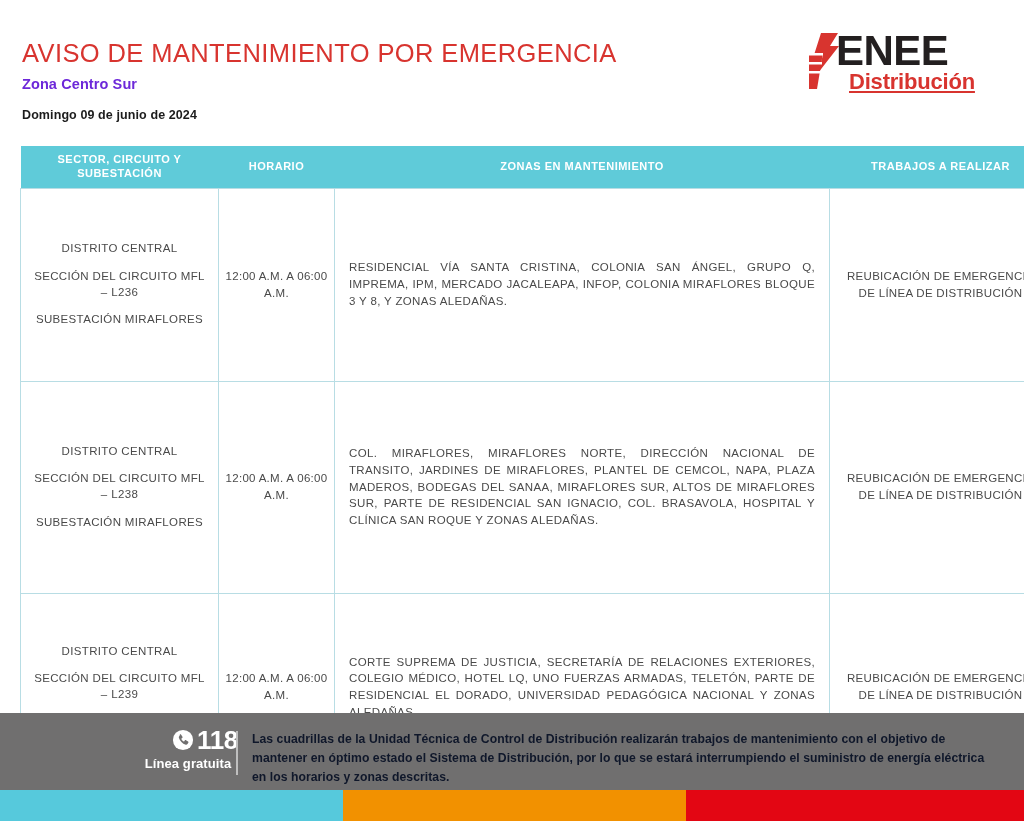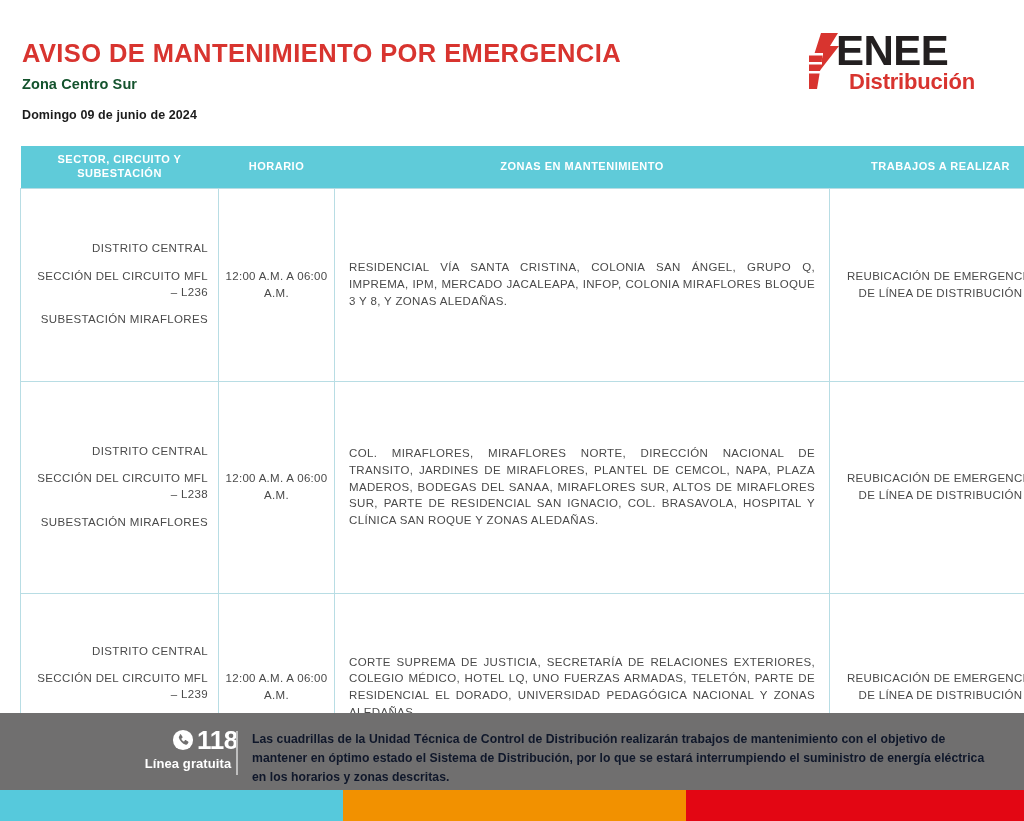--- a/index.html
+++ b/index.html
@@ -24,31 +24,31 @@
     width: 1024px;
     height: 133px;
   }
   .title-block {
     position: absolute;
     left: 22px;
     top: 40px;
   }
   .main-title {
     font-size: 25.5px;
-    font-weight: bold;
+    font-weight: normal;
     letter-spacing: 0.4px;
     color: #D8342F;
     line-height: 1.05;
     white-space: nowrap;
   }
   .sub-title {
     margin-top: 9px;
     font-size: 14.5px;
     font-weight: bold;
-    color: #14532d;
+    color: #6d28d9;
     letter-spacing: 0.1px;
   }
   .date-line {
     margin-top: 16px;
     font-size: 12.5px;
     font-weight: bold;
     color: #1C1C1C;
     letter-spacing: 0.1px;
   }
 
@@ -79,20 +79,21 @@
   }
   .logo-dist {
     position: absolute;
     left: 40px;
     top: 38px;
     font-size: 22px;
     font-weight: bold;
     color: #D8342F;
     line-height: 1;
     letter-spacing: -0.2px;
+    text-decoration: underline;
   }
 
   
   .table-wrap {
     position: absolute;
     left: 20px;
     top: 146px;
     width: 983px;
   }
   table.sched {
@@ -124,21 +125,21 @@
   td.c-sector {
     background: #C6C6C6;
     text-align: center;
     color: #4A4A4A;
     font-size: 11.5px;
     letter-spacing: 0.35px;
     line-height: 1.35;
     padding: 14px 10px;
     border-left: 1px solid #C6C6C6;
   }
-  td.c-sector .sec-line { margin: 12px 0; text-align: right; }
+  td.c-sector .sec-line { margin: 12px 0; }
   td.c-sector .sec-line:first-child { margin-top: 2px; }
   td.c-sector .sec-line:last-child { margin-bottom: 2px; }
 
   td.c-horario {
     text-align: center;
     color: #4A4A4A;
     font-size: 11.5px;
     letter-spacing: 0.3px;
     line-height: 1.45;
     padding: 8px 6px;

